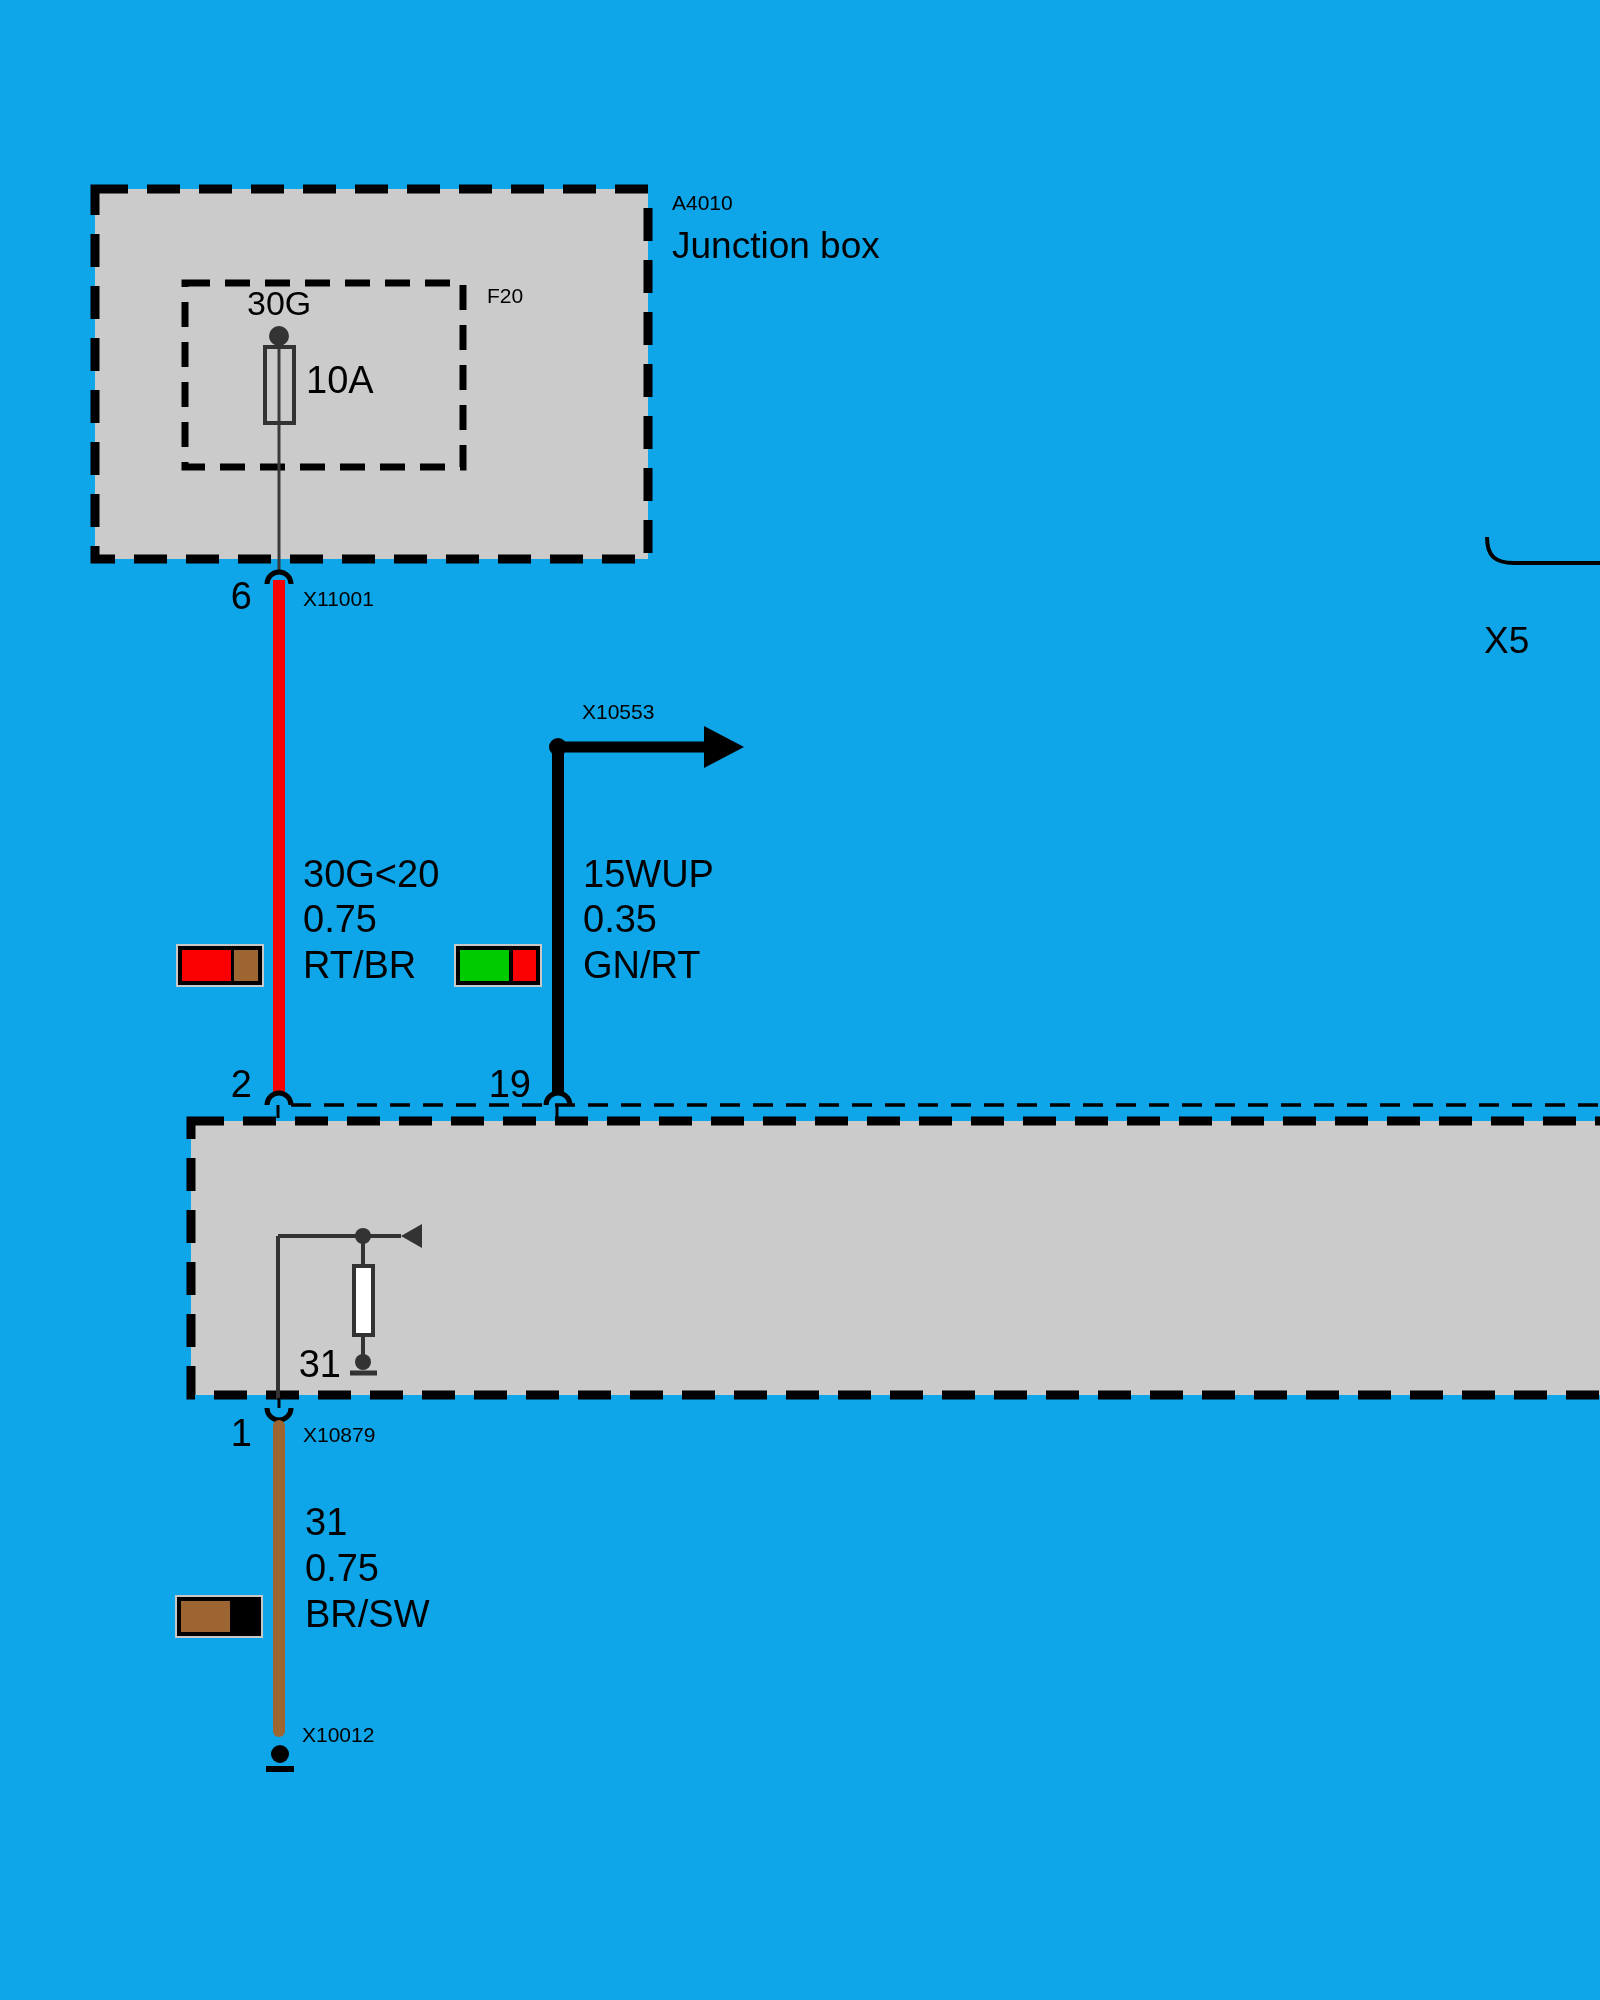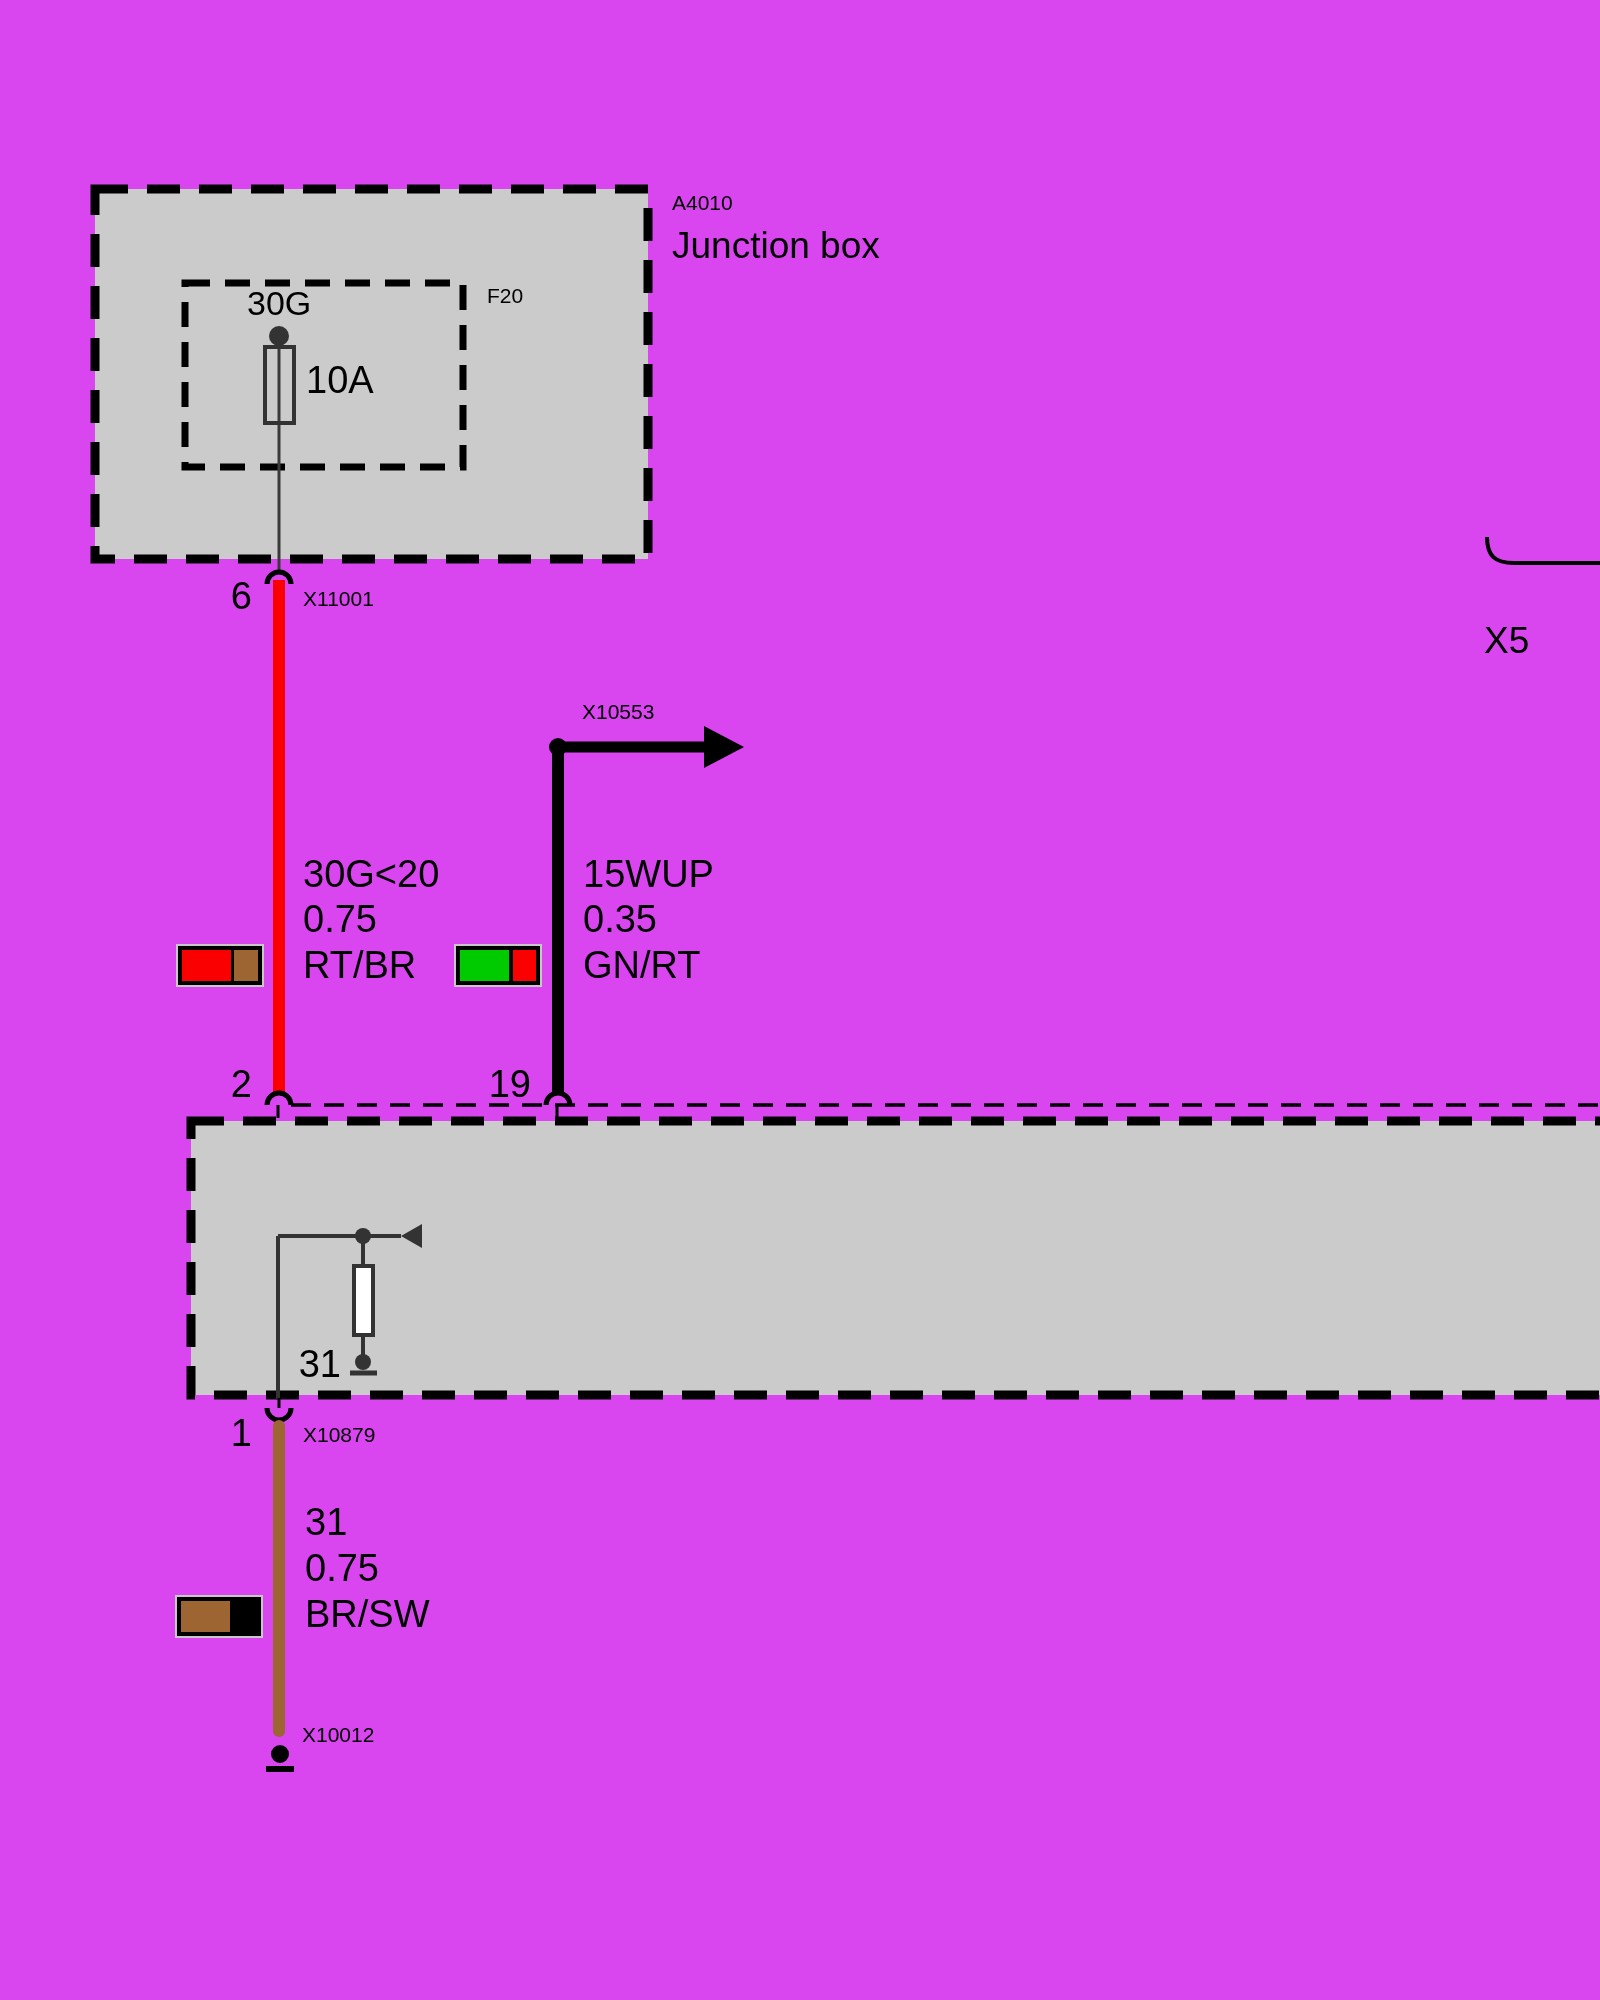--- a/index.html
+++ b/index.html
@@ -1,16 +1,16 @@
 <!DOCTYPE html>
 <html><head>
 <meta charset="utf-8">
 <style>
   html,body{margin:0;padding:0;background:#fff;}
-  .page{position:relative;width:1600px;height:2000px;background:#d946ef;overflow:hidden;}
+  .page{position:relative;width:1600px;height:2000px;background:#0ea5e9;overflow:hidden;}
   svg text{font-family:"Liberation Sans","DejaVu Sans",sans-serif;fill:#000;}
   .t38{font-size:38px;}
   .t37{font-size:37px;}
   .t21{font-size:21px;}
   .end{text-anchor:end;}
 </style>
 </head>
 <body>
 
 <div class="page">

